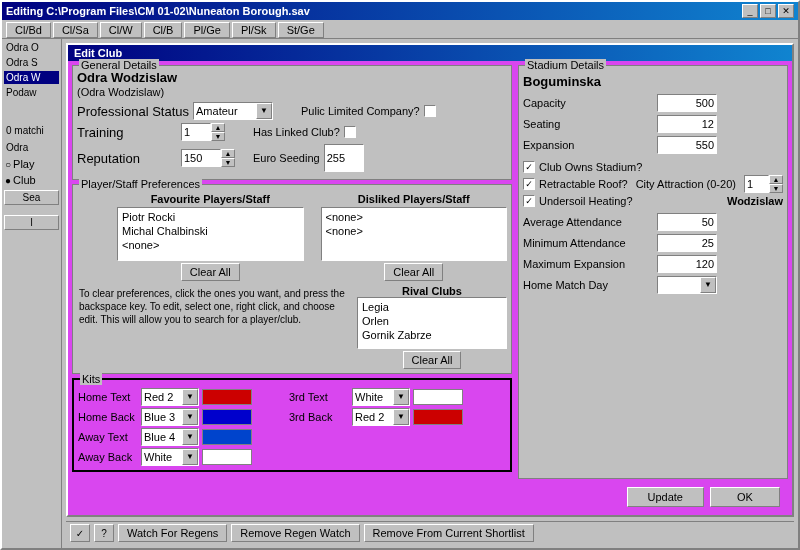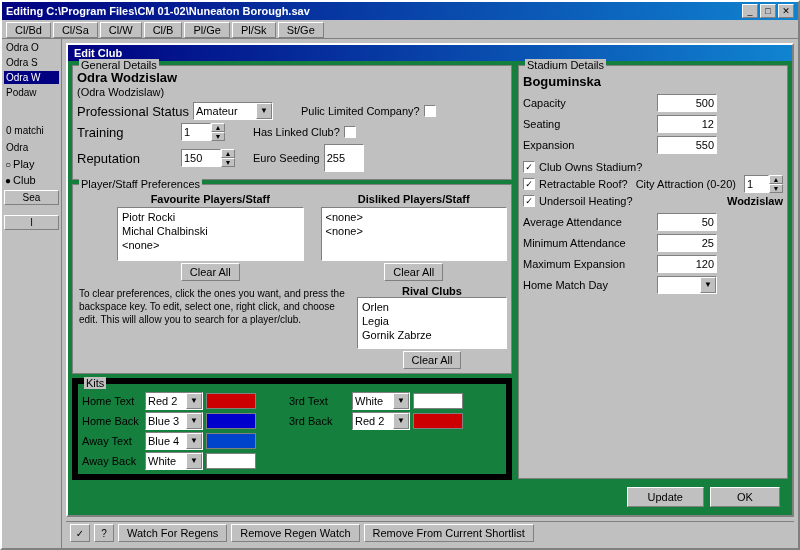--- a/index.html
+++ b/index.html
@@ -94,21 +94,21 @@
     .content-area {
       flex: 1;
       padding: 4px;
       display: flex;
       flex-direction: column;
       gap: 4px;
     }
 
     
     .dialog {
-      background: #15803d;
+      background: #d946ef;
       border: 2px solid;
       border-color: #fff #808080 #808080 #fff;
       flex: 1;
       display: flex;
       flex-direction: column;
     }
     .dialog-title {
       background: linear-gradient(to right, #000080, #1084d0);
       color: white;
       padding: 2px 6px;
@@ -293,21 +293,21 @@
     .rival-list {
       background: white;
       border: 1px solid;
       border-color: #808080 #fff #fff #808080;
       padding: 2px;
       font-size: 11px;
     }
 
     
     .kits-group {
-      border: 6px solid #000000;
+      border: 2px solid #000000;
       padding: 4px 18px 4px 4px;
       position: relative;
     }
     .kits-title {
       position: absolute;
       top: -7px;
       left: 6px;
       background: #c0c0c0;
       padding: 0 2px;
       font-size: 11px;
@@ -529,22 +529,22 @@
 
               <div class="section-divider"></div>
 
               <div style="display:flex;gap:6px;">
                 <div style="flex:1;">
                   <p class="help-text">To clear preferences, click the ones you want, and press the backspace key. To edit, select one, right click, and choose edit. This will allow you to search for a player/club.</p>
                 </div>
                 <div style="width:150px;">
                   <div class="pref-header">Rival Clubs</div>
                   <div class="rival-list list-box" style="height:52px;">
+                    <div class="list-item">Legia</div>
                     <div class="list-item">Orlen</div>
-                    <div class="list-item">Legia</div>
                     <div class="list-item">Gornik Zabrze</div>
                   </div>
                   <div style="display:flex;justify-content:center;margin-top:2px;">
                     <button class="clear-btn">Clear All</button>
                   </div>
                 </div>
               </div>
             </div>
 
             <div class="kits-group" style="padding-top:8px;">

